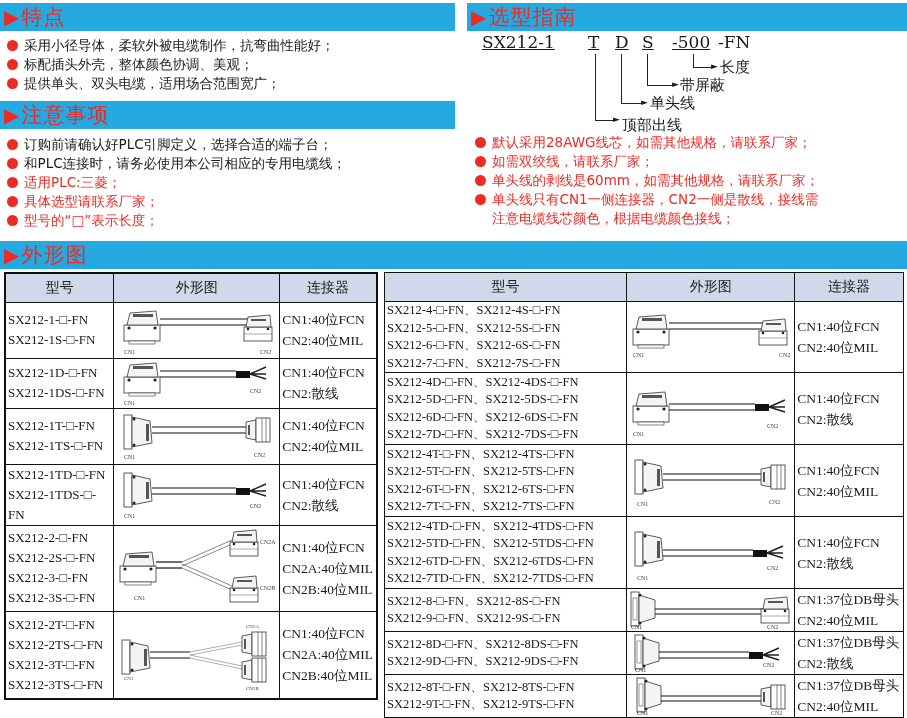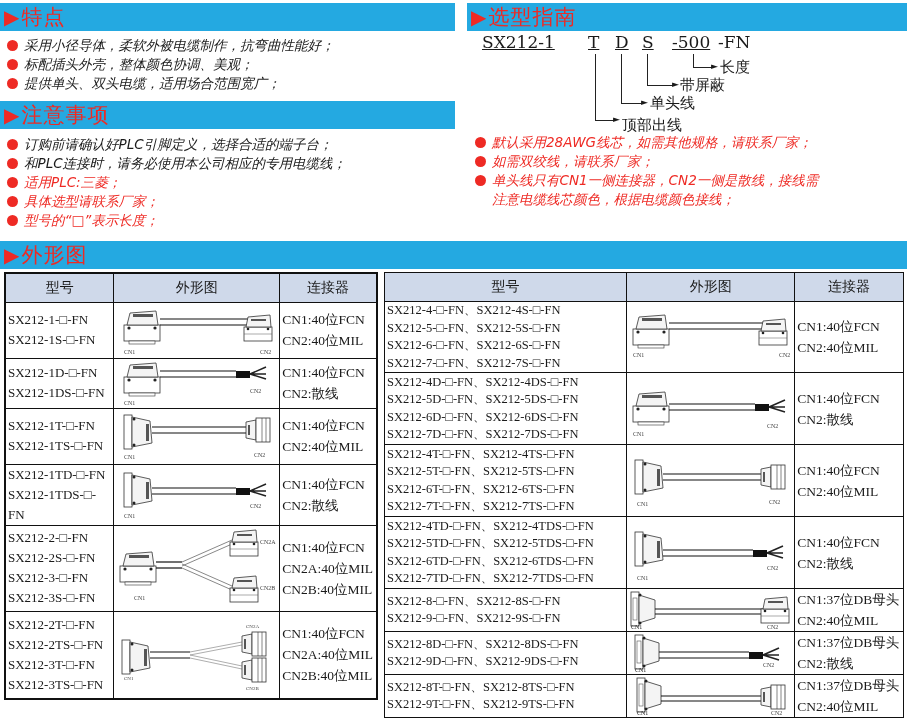--- a/index.html
+++ b/index.html
@@ -8,21 +8,21 @@
     font-family: "DejaVu Sans", "Liberation Sans", sans-serif; color: #1a1a1a;
     overflow: hidden;
   }
   .banner {
     position: absolute; background: #24a9e1; height: 28px;
     display: flex; align-items: center; padding-left: 4px;
   }
   .banner .tri { color: #ee2a24; font-size: 20px; margin-right: 2px; line-height: 1; }
   .banner .title { color: #ee2a24; font-size: 21px; font-weight: normal; letter-spacing: 1px; line-height: 1; }
   .blist { position: absolute; list-style: none; font-size: 13.5px; line-height: 19px; }
-  .blist li { display: flex; align-items: flex-start; white-space: nowrap; font-style: italic; }
+  .blist li { display: flex; align-items: flex-start; white-space: nowrap; }
   .blist li .dot { display: inline-block; width: 11px; height: 11px; border-radius: 50%; background: #ee2a24; margin: 4px 6px 0 1px; flex: 0 0 11px; }
   .blist li.red { color: #ee2a24; }
   .blist li .txt { white-space: pre-line; }
 
   
   .guide { position: absolute; left: 480px; top: 32px; width: 420px; height: 100px; font-family: "DejaVu Serif", "Liberation Serif", serif; }
   .guide .seg { position: absolute; top: 0; font-size: 17px; text-decoration: underline; }
   .guide .plain { text-decoration: none; }
   .guide .lbl { position: absolute; font-size: 15px; font-family: "DejaVu Sans", "Liberation Sans", sans-serif; }
   .guide .ln { position: absolute; background: #222; }
@@ -130,20 +130,24 @@
   <li class="red">
       <span class="dot"></span>
       <span class="txt">默认采用28AWG线芯，如需其他规格，请联系厂家；</span>
     </li>
   <li class="red">
       <span class="dot"></span>
       <span class="txt">如需双绞线，请联系厂家；</span>
     </li>
   <li class="red">
       <span class="dot"></span>
+      <span class="txt">单头线的剥线是60mm，如需其他规格，请联系厂家；</span>
+    </li>
+  <li class="red">
+      <span class="dot"></span>
       <span class="txt">单头线只有CN1一侧连接器，CN2一侧是散线，接线需
 注意电缆线芯颜色，根据电缆颜色接线；</span>
     </li>
 </ul>
 
 <div class="banner" style="left:0;top:241px;width:907px;">
   <span class="tri">▶</span>
   <span class="title">外形图</span>
 </div>
 

